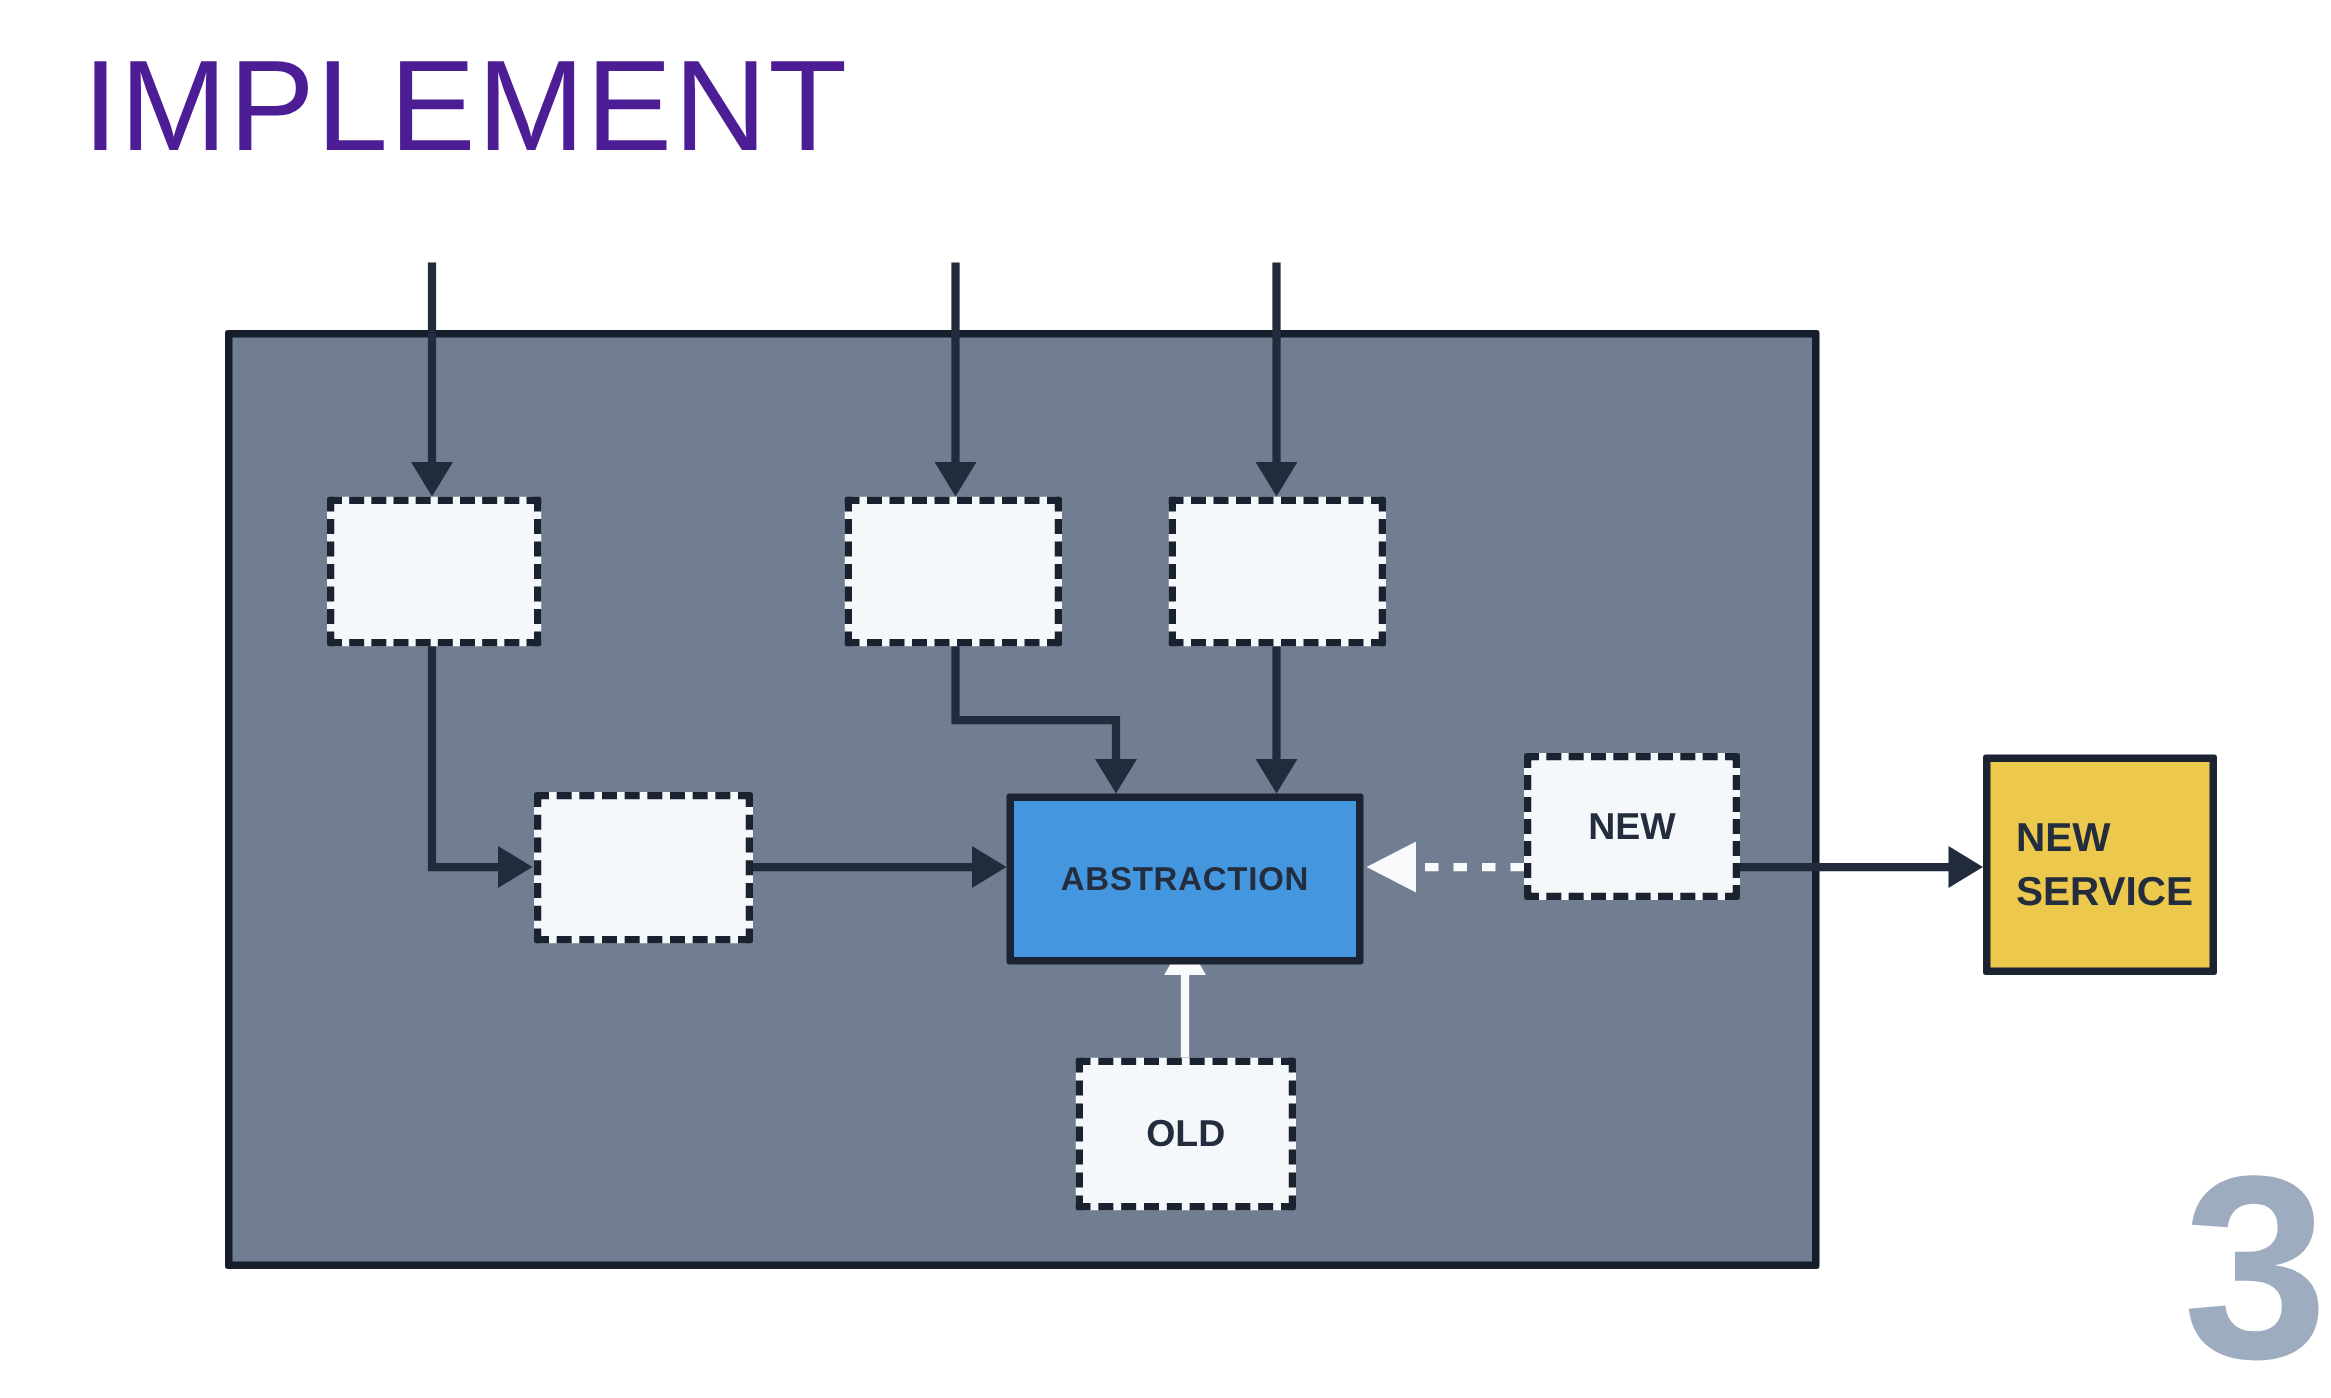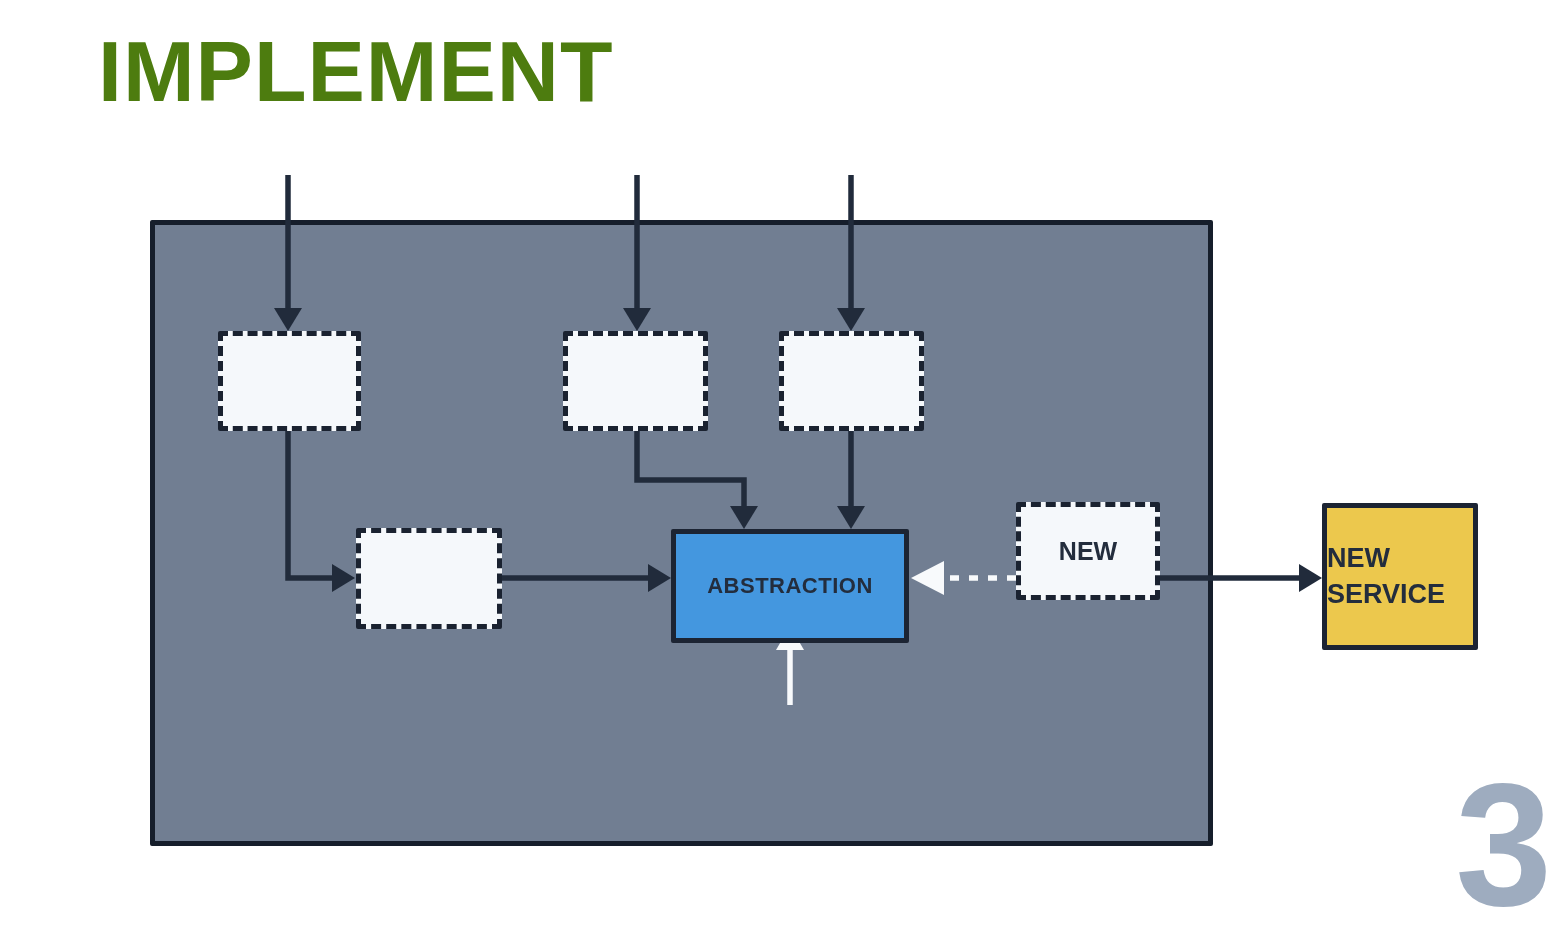--- a/index.html
+++ b/index.html
@@ -10,26 +10,25 @@
     overflow: hidden;
     background: #ffffff;
     font-family: "Liberation Sans", sans-serif;
   }
   .slide-title {
     position: absolute;
     left: 55px;
     top: 28px;
     font-size: 86px;
     line-height: 1.0;
-    font-weight: bold;
+    font-weight: normal;
     letter-spacing: 1px;
-    color: #4d7c0f;
+    color: #4c1d95;
     z-index: 4;
     user-select: none;
-    margin-left: 43px;
   }
   .page-number {
     position: absolute;
     right: 2px;
     top: 758px;
     font-size: 174px;
     line-height: 1.0;
     font-weight: bold;
     color: #9EACBF;
     z-index: 4;
@@ -81,20 +80,21 @@
     border: 5px solid #1C2433;
     border-radius: 2px;
     font-size: 22px;
     letter-spacing: 0.5px;
   }
   .node.yellow {
     background: #ECC84D;
     border: 5px solid #1C2433;
     border-radius: 2px;
     justify-content: flex-start;
+    padding-left: 17px;
     padding-right: 8px;
     font-size: 27px;
     line-height: 1.3;
     text-align: left;
   }
   .node .node-label { pointer-events: none; }
   #node-new, #node-old { font-size: 25px; }
   #node-client-1 { left: 218px; top: 331px; width: 143px; height: 100px; }
   #node-client-2 { left: 563px; top: 331px; width: 145px; height: 100px; }
   #node-client-3 { left: 779px; top: 331px; width: 145px; height: 100px; }
@@ -162,20 +162,23 @@
   <div class="node dashed" id="node-intermediate"></div>
 
   <div class="node blue" id="node-abstraction">
     <span class="node-label">ABSTRACTION</span>
   </div>
 
   <div class="node dashed" id="node-new">
     <span class="node-label">NEW</span>
   </div>
 
+  <div class="node dashed" id="node-old">
+    <span class="node-label">OLD</span>
+  </div>
 
   <div class="node yellow" id="node-new-service">
     <span class="node-label">NEW SERVICE</span>
   </div>
 
   <div class="page-number">3</div>
 
 </div>
 
 </body></html>

